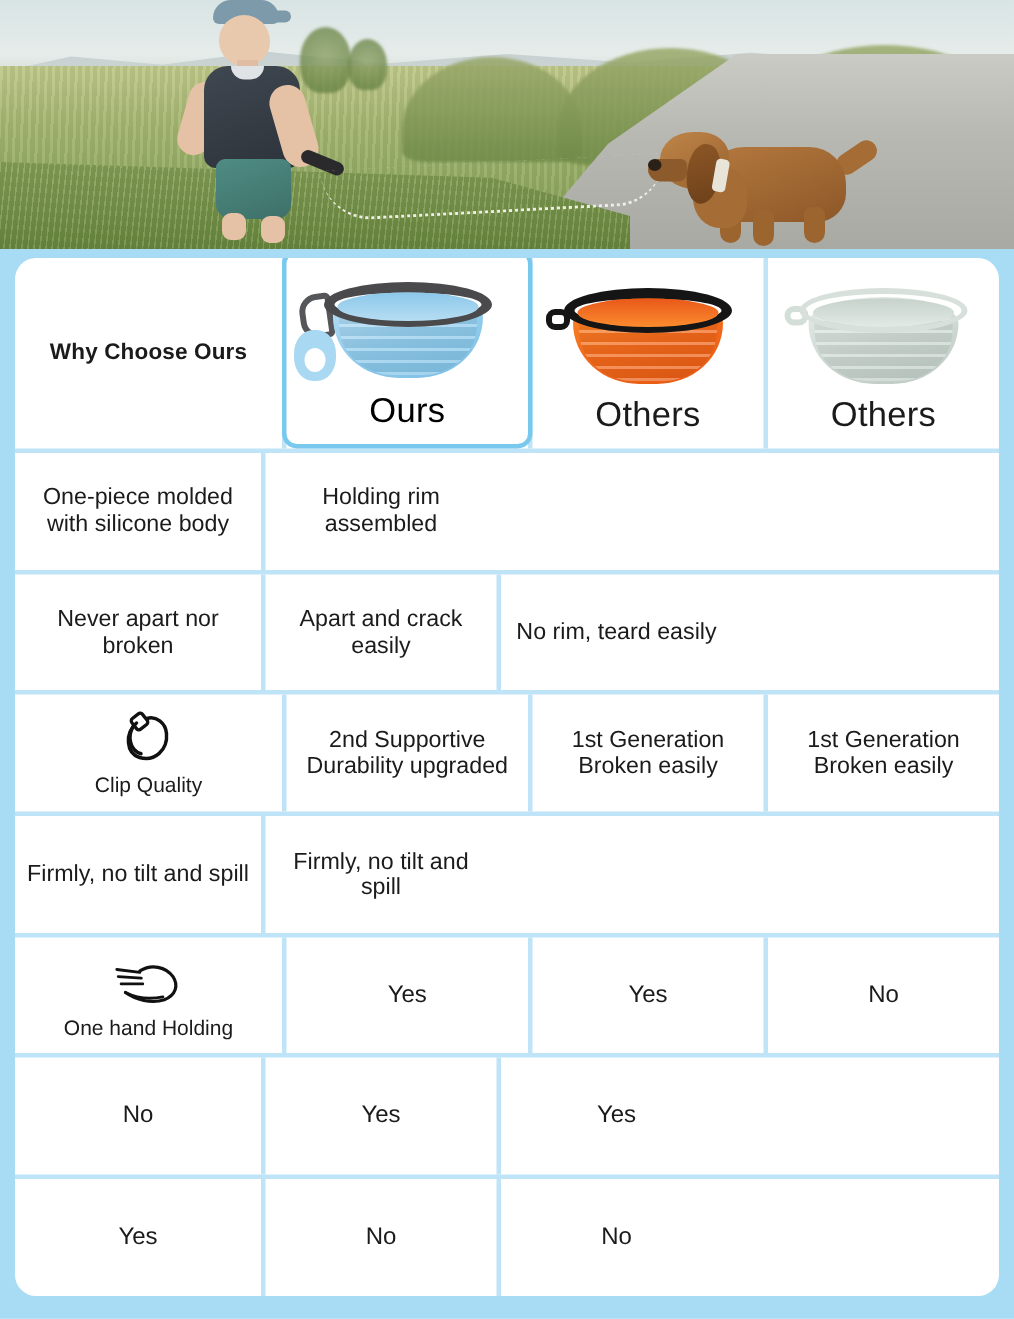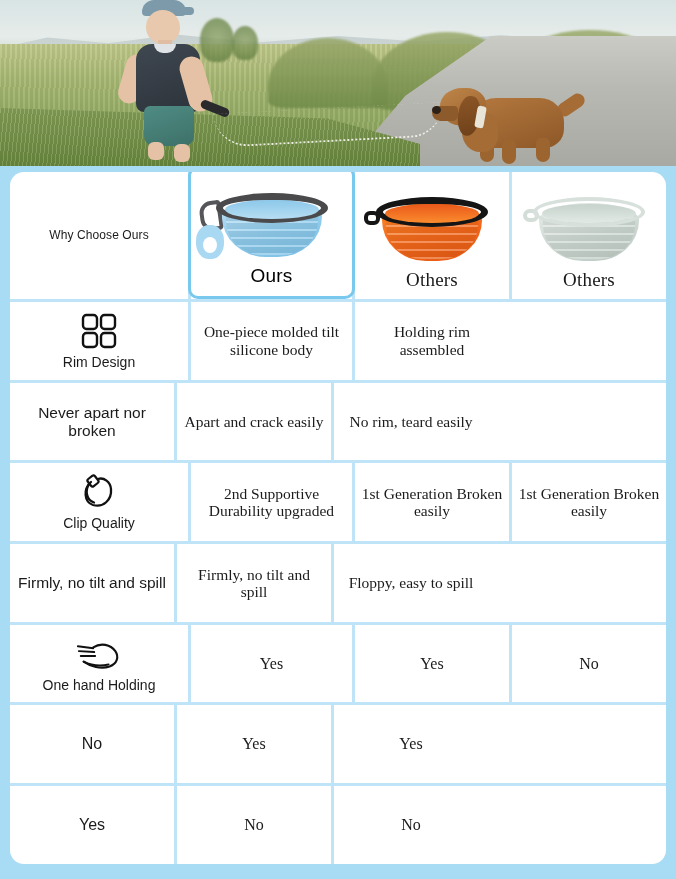--- a/index.html
+++ b/index.html
@@ -117,32 +117,32 @@
   }
   .row { display: flex; width: 100%; position: relative; }
   .row + .row { border-top: 3px solid #bfe3f7; }
   .cell {
     display: flex; flex-direction: column;
     align-items: center; justify-content: center;
     text-align: center; color: #1b1b1b;
     padding: 4px 6px;
     line-height: 1.12;
   }
-  .cell + .cell { border-left: 3px solid #bfe3f7; font-family: Liberation Serif, serif; }
+  .cell + .cell { border-left: 3px solid #bfe3f7; }
   .c-feature { width: 178px; }
   .c-ours    { width: 164px; }
   .c-o1      { width: 157px; }
   .c-o2      { width: 157px; }
 
   
   .row-head { height: 127px; }
   .row-head .cell { justify-content: flex-end; padding-bottom: 9px; }
   .row-head .c-feature { justify-content: center; padding-bottom: 4px; }
-  .head-label { font-size: 12px; letter-spacing: .1px; }
-  .brand-label { font-size: 19px; letter-spacing: .2px; }
+  .head-label { font-size: 15px; letter-spacing: .1px; font-weight: bold; }
+  .brand-label { font-size: 23px; letter-spacing: .2px; }
 
   
   .ours-highlight {
     position: absolute; left: 178px; top: -6px;
     width: 167px; height: 133px;
     border: 3px solid #79c8ee;
     border-radius: 10px;
     background: #fff;
     z-index: 3;
     display: flex; flex-direction: column;
@@ -299,32 +299,21 @@
           <div class="bowl-body"></div>
           <div class="bowl-ridges"></div>
           <div class="bowl-rim"></div>
           <div class="bowl-inner"></div>
         </div>
         <span class="brand-label">Ours</span>
       </div>
     </div>
 
     <div class="row row-body">
-      <div class="cell c-feature">
-        <span class="feature-icon">
-          <svg width="40" height="38" viewBox="0 0 40 38">
-            <rect x="4" y="3" width="14" height="14" rx="3.5" fill="none" stroke="#111" stroke-width="2.4"></rect>
-            <rect x="22" y="3" width="14" height="14" rx="3.5" fill="none" stroke="#111" stroke-width="2.4"></rect>
-            <rect x="4" y="21" width="14" height="14" rx="3.5" fill="none" stroke="#111" stroke-width="2.4"></rect>
-            <rect x="22" y="21" width="14" height="14" rx="3.5" fill="none" stroke="#111" stroke-width="2.4"></rect>
-          </svg>
-        </span>
-        <span class="feature-label">Rim Design</span>
-      </div>
-      <div class="cell c-ours value">One-piece molded tilt silicone body</div>
+      <div class="cell c-ours value">One-piece molded with silicone body</div>
       <div class="cell c-o1 value">Holding rim assembled</div>
     </div>
 
     <div class="row row-body">
       <div class="cell c-ours value">Never apart nor broken</div>
       <div class="cell c-o1 value">Apart and crack easily</div>
       <div class="cell c-o2 value">No rim, teard easily</div>
     </div>
 
     <div class="row row-body">
@@ -339,21 +328,20 @@
         <span class="feature-label">Clip Quality</span>
       </div>
       <div class="cell c-ours value">2nd Supportive Durability upgraded</div>
       <div class="cell c-o1 value">1st Generation Broken easily</div>
       <div class="cell c-o2 value">1st Generation Broken easily</div>
     </div>
 
     <div class="row row-body">
       <div class="cell c-ours value">Firmly, no tilt and spill</div>
       <div class="cell c-o1 value">Firmly, no tilt and spill</div>
-      <div class="cell c-o2 value">Floppy, easy to spill</div>
     </div>
 
     <div class="row row-body">
       <div class="cell c-feature">
         <span class="feature-icon">
           <svg width="50" height="34" viewBox="0 0 50 34">
             <path d="M3 9 l16 2 M4 14 l16 1 M6 19 l15 0" fill="none" stroke="#111" stroke-width="2" stroke-linecap="round"></path>
             <path d="M19 10 c8 -5 18 -3 23 4 c4 6 2 13 -6 16 c-9 3 -20 0 -27 -5" fill="none" stroke="#111" stroke-width="2.2" stroke-linecap="round"></path>
             <path d="M9 25 q12 6 26 3" fill="none" stroke="#111" stroke-width="2" stroke-linecap="round"></path>
           </svg>

